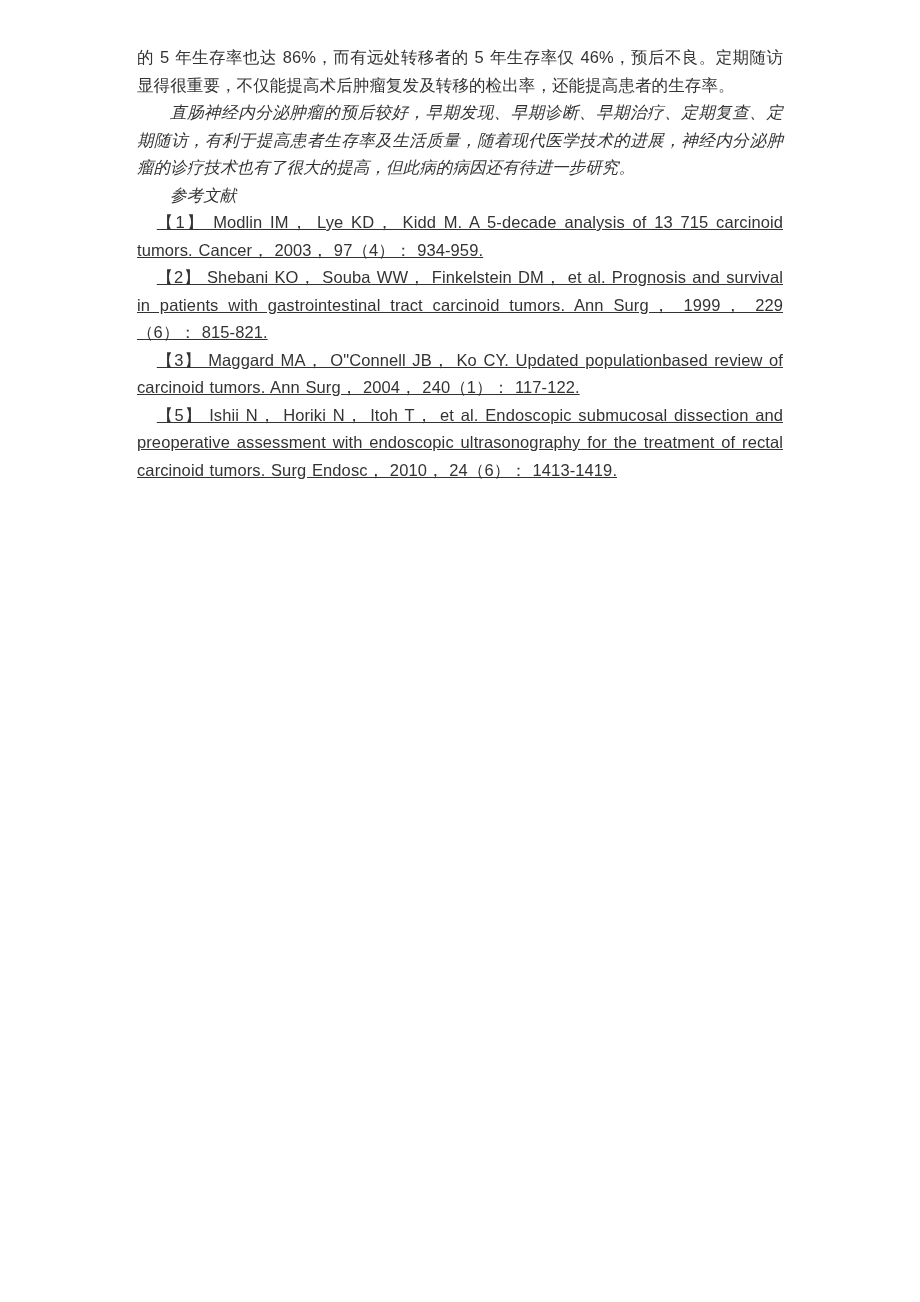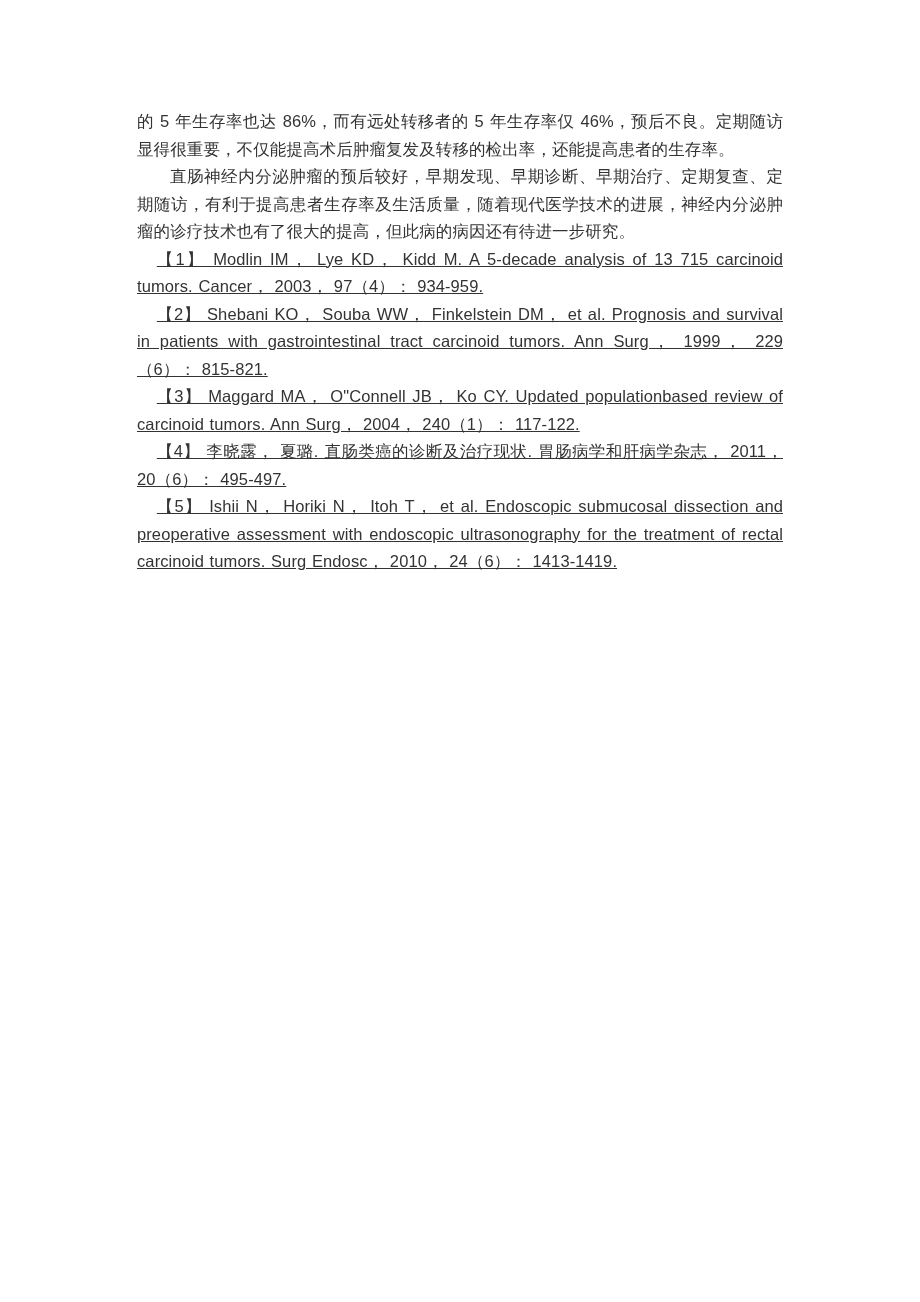--- a/index.html
+++ b/index.html
@@ -11,51 +11,52 @@
   body {
     width: 920px;
     height: 1302px;
     overflow: hidden;
     font-family: "Liberation Sans", "DejaVu Sans", sans-serif;
   }
   .page {
     width: 920px;
     height: 914px;
     background: #ffffff;
-    padding: 108px 137px 0 137px;
+    padding: 44px 137px 0 137px;
   }
   .doc-text p {
     margin: 0;
     padding: 0;
     font-size: 16.5px;
     line-height: 27.5px;
     color: #333333;
     text-align: justify;
     letter-spacing: 0.1px;
     word-spacing: 1px;
   }
   .doc-text p.cn-indent {
     text-indent: 2em;
+    font-style: italic;
   }
   .doc-text p.ref-indent {
     text-indent: 1.2em;
     text-decoration: underline;
   }
 </style>
 </head>
 <body>
 
 <div class="page">
   <div class="doc-text">
 
     <p>的 5 年生存率也达 86%，而有远处转移者的 5 年生存率仅 46%，预后不良。定期随访显得很重要，不仅能提高术后肿瘤复发及转移的检出率，还能提高患者的生存率。</p>
 
     <p class="cn-indent">直肠神经内分泌肿瘤的预后较好，早期发现、早期诊断、早期治疗、定期复查、定期随访，有利于提高患者生存率及生活质量，随着现代医学技术的进展，神经内分泌肿瘤的诊疗技术也有了很大的提高，但此病的病因还有待进一步研究。</p>
 
+    <p class="cn-indent">参考文献</p>
 
     <p class="ref-indent">【1】 Modlin IM， Lye KD， Kidd M. A 5-decade analysis of 13 715 carcinoid tumors. Cancer， 2003， 97（4）： 934-959.</p>
     <p class="ref-indent">【2】 Shebani KO， Souba WW， Finkelstein DM， et al. Prognosis and survival in patients with gastrointestinal tract carcinoid tumors. Ann Surg， 1999， 229（6）： 815-821.</p>
     <p class="ref-indent">【3】 Maggard MA， O"Connell JB， Ko CY. Updated populationbased review of carcinoid tumors. Ann Surg， 2004， 240（1）： 117-122.</p>
-    <p class="ref-indent">【4】 李晓露， 夏璐. 直肠类癌的诊断及治疗现状. 胃肠病学和肝病学杂志， 2011，20（6）： 495-497.</p>
     <p class="ref-indent">【5】 Ishii N， Horiki N， Itoh T， et al. Endoscopic submucosal dissection and preoperative assessment with endoscopic ultrasonography for the treatment of rectal carcinoid tumors. Surg Endosc， 2010， 24（6）： 1413-1419.</p>
 
   </div>
 </div>
 
 </body></html>

